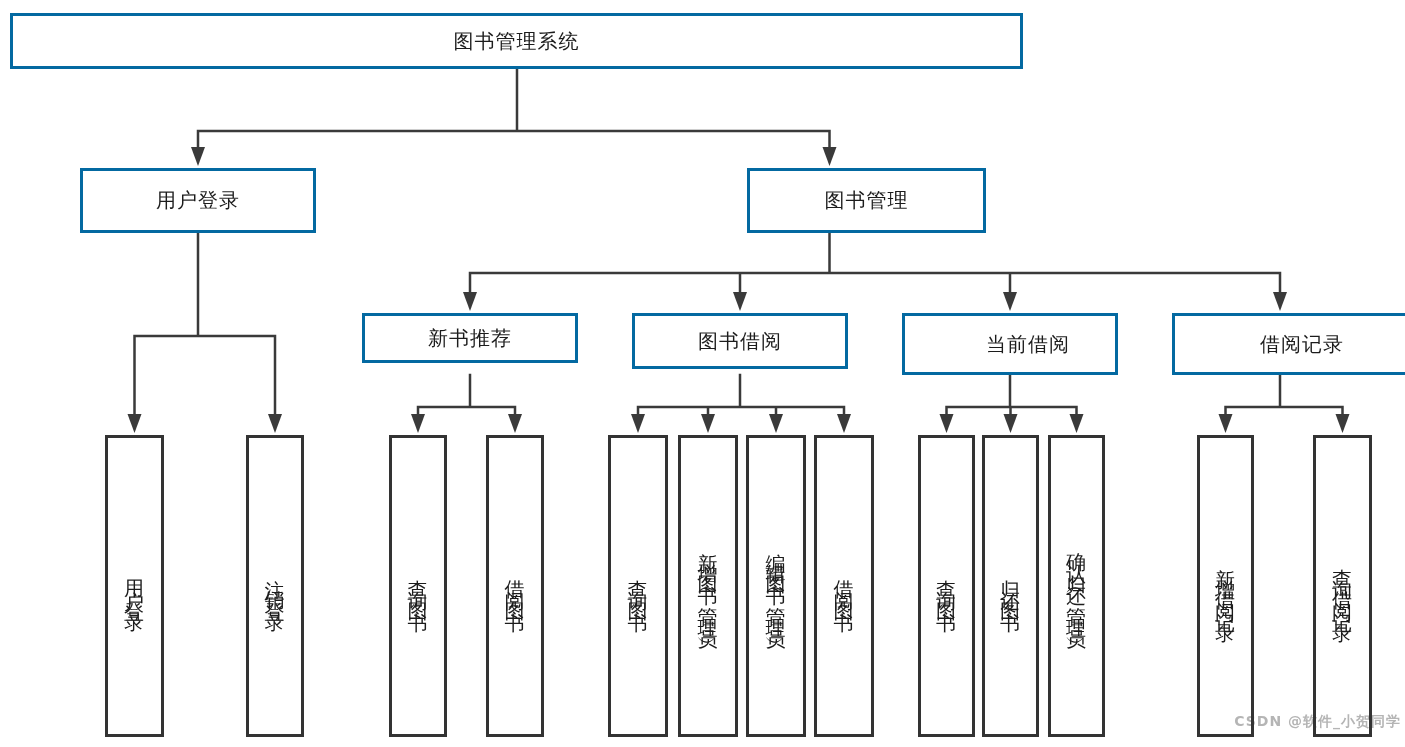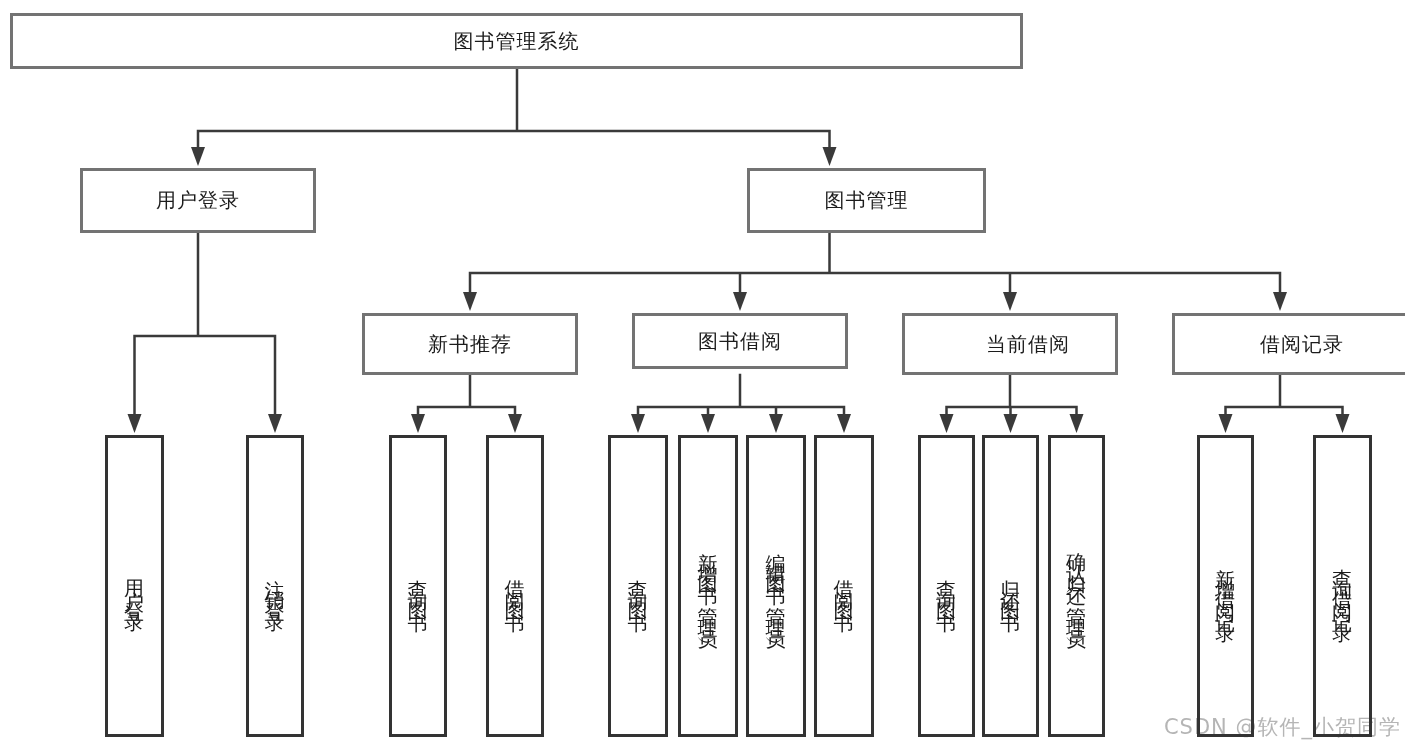--- a/index.html
+++ b/index.html
@@ -19,21 +19,21 @@
   .wires {
     position: absolute;
     left: 0;
     top: 0;
     z-index: 0;
   }
   .node {
     position: absolute;
     box-sizing: border-box;
     background: #ffffff;
-    border: 3px solid #737373;
+    border: 3px solid #0369a1;
     display: flex;
     align-items: center;
     justify-content: center;
     font-size: 20px;
     letter-spacing: 1px;
     z-index: 1;
     white-space: nowrap;
   }
   .leaf {
     position: absolute;
@@ -49,26 +49,27 @@
     text-orientation: mixed;
     font-size: 20px;
     letter-spacing: 11px;
     z-index: 1;
     line-height: 1;
   }
   .watermark {
     position: absolute;
     top: 713px;
     right: 4px;
-    font-size: 21px;
+    font-size: 14px;
     letter-spacing: 1px;
     color: #b5b5b5;
     z-index: 2;
     mix-blend-mode: darken;
     white-space: nowrap;
+    font-weight: bold;
   }
 </style>
 </head>
 <body>
 
 <div class="canvas">
 
   <svg class="wires" width="1405" height="747" viewBox="0 0 1405 747">
     <g stroke="#3a3a3a" stroke-width="2.5" fill="none" stroke-linecap="square">
 
@@ -107,21 +108,21 @@
       <path d="M1225.5 433 L1218.5 414 L1232.5 414 Z"></path>
       <path d="M1342.5 433 L1335.5 414 L1349.5 414 Z"></path>
     </g>
   </svg>
 
   <div class="node" style="left:10px; top:13px; width:1013px; height:56px;">图书管理系统</div>
 
   <div class="node" style="left:80px; top:168px; width:236px; height:65px;">用户登录</div>
   <div class="node" style="left:747px; top:168px; width:239px; height:65px;">图书管理</div>
 
-  <div class="node" style="left:362px; top:313px; width:216px; height:62px;">新书推荐</div>
+  <div class="node" style="left:362px; top:313px; width:216px; height:50px;">新书推荐</div>
   <div class="node" style="left:632px; top:313px; width:216px; height:56px;">图书借阅</div>
   <div class="node" style="left:902px; top:313px; width:216px; height:62px;padding-left:36px;">当前借阅</div>
   <div class="node" style="left:1172px; top:313px; width:260px; height:62px;">借阅记录</div>
 
   <div class="leaf" style="left:105px; width:59px;">用户登录</div>
   <div class="leaf" style="left:246px; width:58px;">注销登录</div>
 
   <div class="leaf" style="left:389px; width:58px;">查询图书</div>
   <div class="leaf" style="left:486px; width:58px;">借阅图书</div>
 

